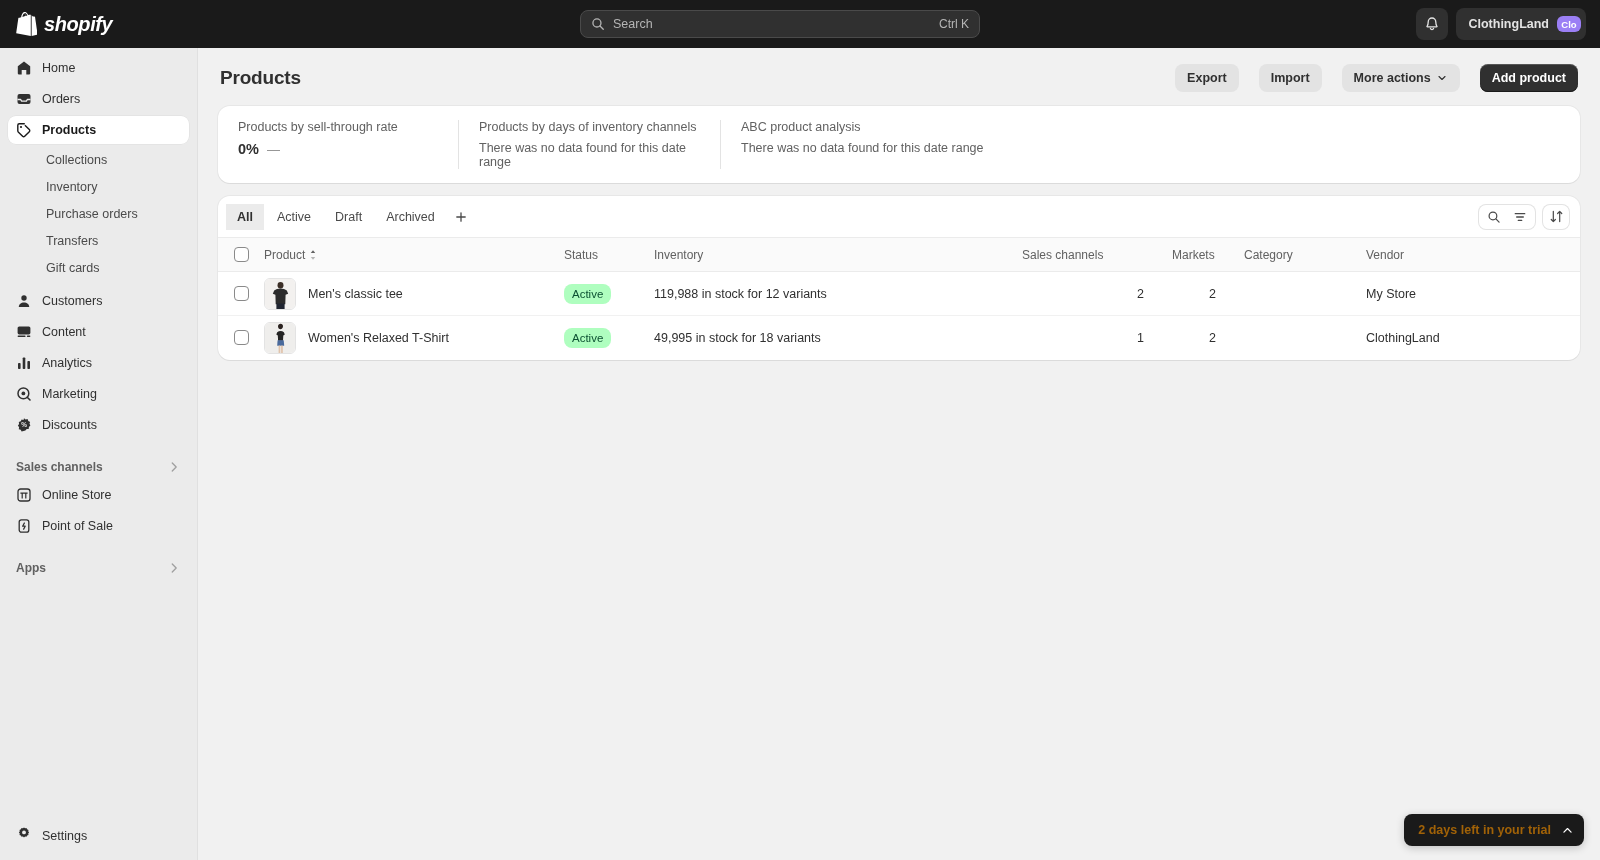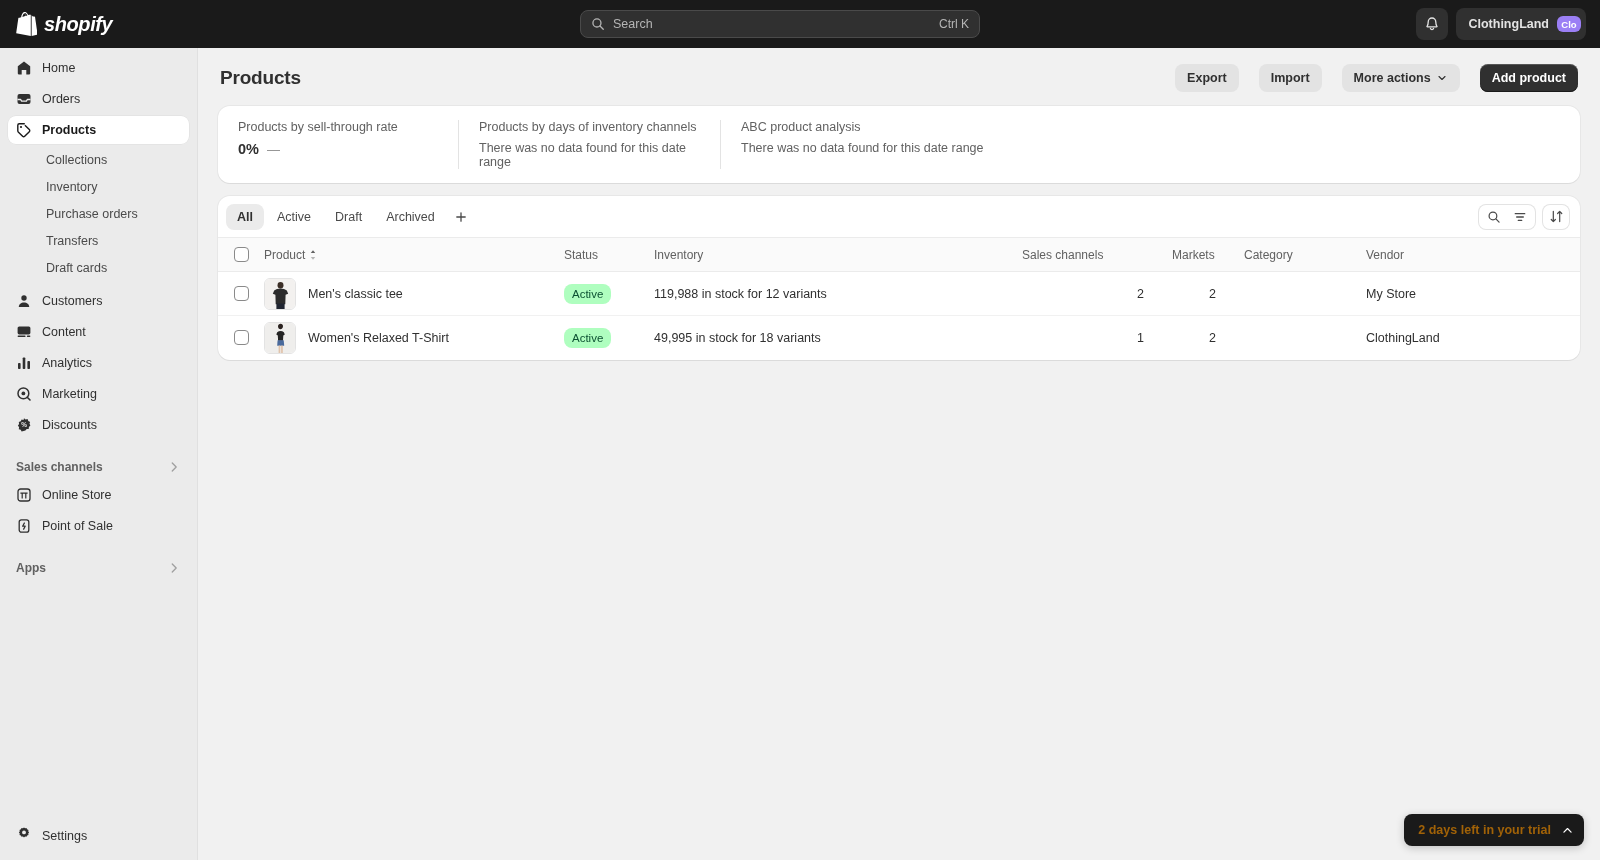--- a/index.html
+++ b/index.html
@@ -156,21 +156,21 @@
 
   
   .table-card { margin-top: 13px; padding-bottom: 0; overflow: hidden; }
   .tabs-bar {
     display: flex; align-items: center;
     height: 42px; padding: 0 10px 0 8px;
     border-bottom: 1px solid #ebebeb;
   }
   .tabs { display: flex; align-items: center; gap: 2px; flex: 1; }
   .tab {
-    height: 26px; padding: 0 11px; border-radius: 8px;
+    height: 26px; padding: 0 11px; border-radius: 0;
     display: flex; align-items: center;
     font-size: 12.5px; color: #4a4a4a; font-weight: 500;
     cursor: pointer;
   }
   .tab.active { background: #ebebeb; color: #303030; font-weight: 600; }
   .tab-add {
     width: 26px; height: 26px; border-radius: 8px;
     display: flex; align-items: center; justify-content: center;
     cursor: pointer; color: #4a4a4a;
   }
@@ -320,21 +320,21 @@
     <div class="nav-sub">
       <span class="nav-label">Inventory</span>
     </div>
     <div class="nav-sub">
       <span class="nav-label">Purchase orders</span>
     </div>
     <div class="nav-sub">
       <span class="nav-label">Transfers</span>
     </div>
     <div class="nav-sub">
-      <span class="nav-label">Draft cards</span>
+      <span class="nav-label">Gift cards</span>
     </div>
 
     <div class="nav-item" style="margin-top:6px">
       <span class="ic">
         <svg width="16" height="16" viewBox="0 0 16 16">
             <circle cx="8" cy="5" r="2.7" fill="#303030"></circle>
             <path d="M2.8 14c0-2.9 2.3-4.6 5.2-4.6s5.2 1.7 5.2 4.6" fill="#303030"></path>
           </svg>
       </span>
       <span class="nav-label">Customers</span>

